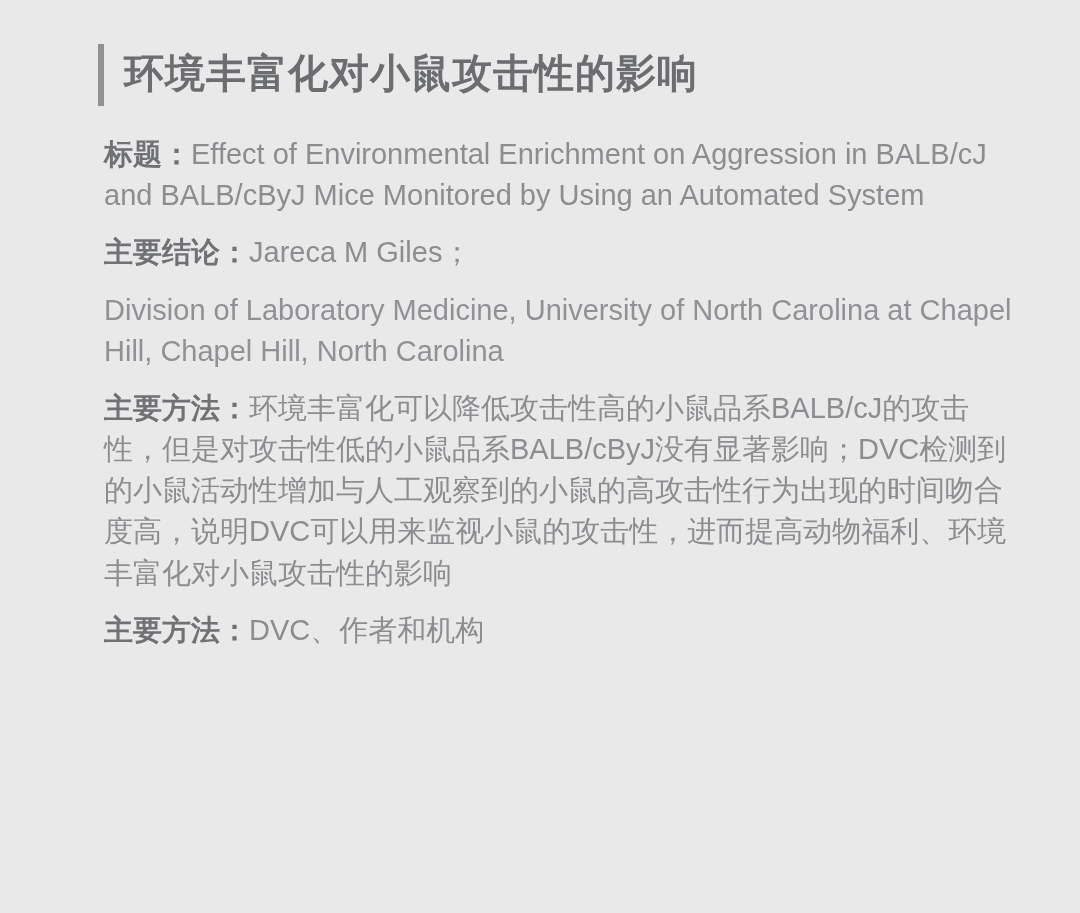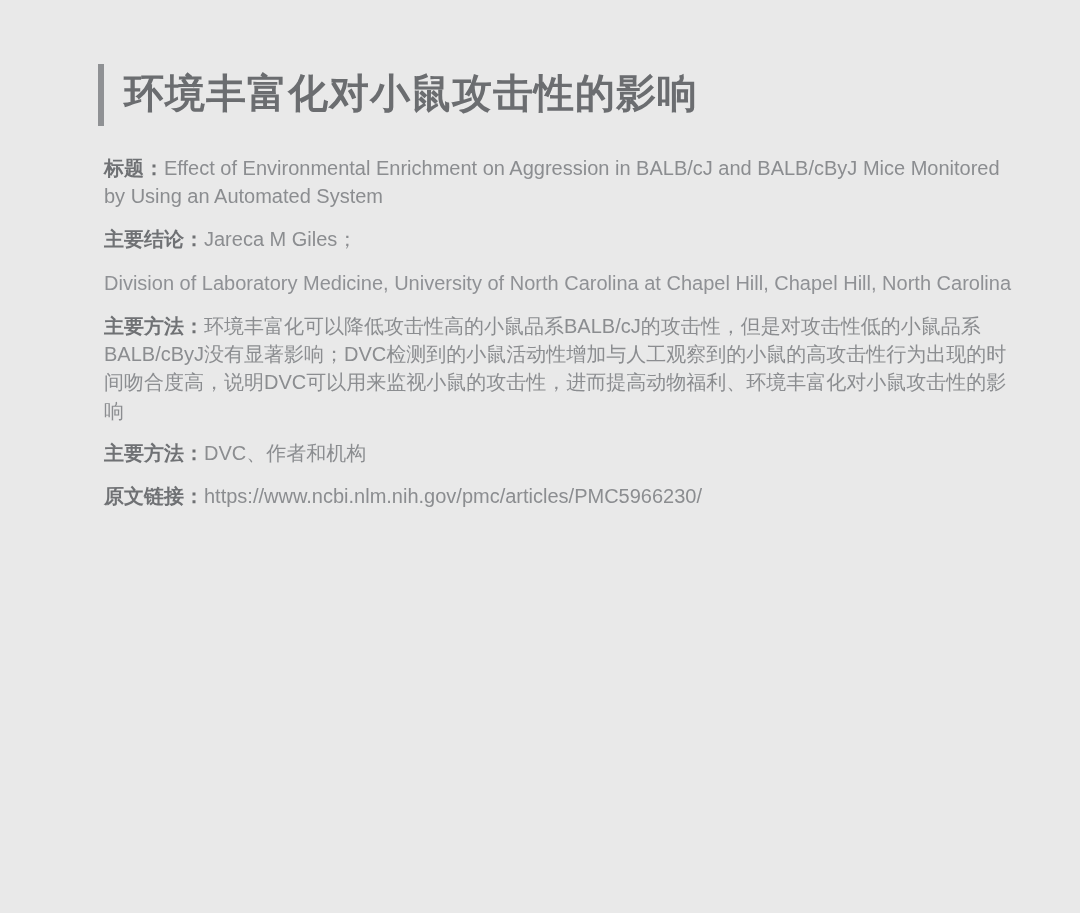--- a/index.html
+++ b/index.html
@@ -12,21 +12,21 @@
     background: #e9e9e9;
     font-family: "Liberation Sans", "DejaVu Sans", sans-serif;
     overflow: hidden;
   }
   .card {
     position: relative;
     width: 1080px;
     height: 913px;
     background: #e9e9e9;
     box-sizing: border-box;
-    padding: 58px 36px 0 36px;
+    padding: 38px 36px 0 36px;
   }
   .title-row {
     display: flex;
     align-items: center;
     margin-bottom: 26px;
     padding-left: 62px;
     position: relative;
     min-height: 70px;
   }
   .title-bar {
@@ -43,24 +43,24 @@
     font-weight: 700;
     color: #6b6d70;
     letter-spacing: 1px;
     line-height: 1.25;
   }
   .body {
     padding-left: 68px;
     padding-right: 30px;
   }
   .para {
-    font-size: 20px;
+    font-size: 29px;
     line-height: 1.42;
     color: #8b8d90;
-    margin: 8px 0 14px 0;
+    margin: 16px 0 14px 0;
     text-align: left;
     word-break: break-word;
   }
   .para.tight {
     margin-bottom: 16px;
   }
   .label {
     color: #6f7174;
     font-weight: 700;
   }
@@ -104,18 +104,15 @@
     <p class="para plain">Division of Laboratory Medicine, University of North Carolina at Chapel Hill, Chapel Hill, North Carolina</p>
 
     <p class="para conclusion">
       <span class="label">主要方法：</span><span class="value">环境丰富化可以降低攻击性高的小鼠品系BALB/cJ的攻击性，但是对攻击性低的小鼠品系BALB/cByJ没有显著影响；DVC检测到的小鼠活动性增加与人工观察到的小鼠的高攻击性行为出现的时间吻合度高，说明DVC可以用来监视小鼠的攻击性，进而提高动物福利、环境丰富化对小鼠攻击性的影响</span>
     </p>
 
     <p class="para">
       <span class="label">主要方法：</span><span class="value">DVC、作者和机构</span>
     </p>
 
-    <p class="para">
-      <span class="label">原文链接：</span><span class="value link">https://www.ncbi.nlm.nih.gov/pmc/articles/PMC5966230/</span>
-    </p>
 
   </div>
 </div>
 
 </body></html>

